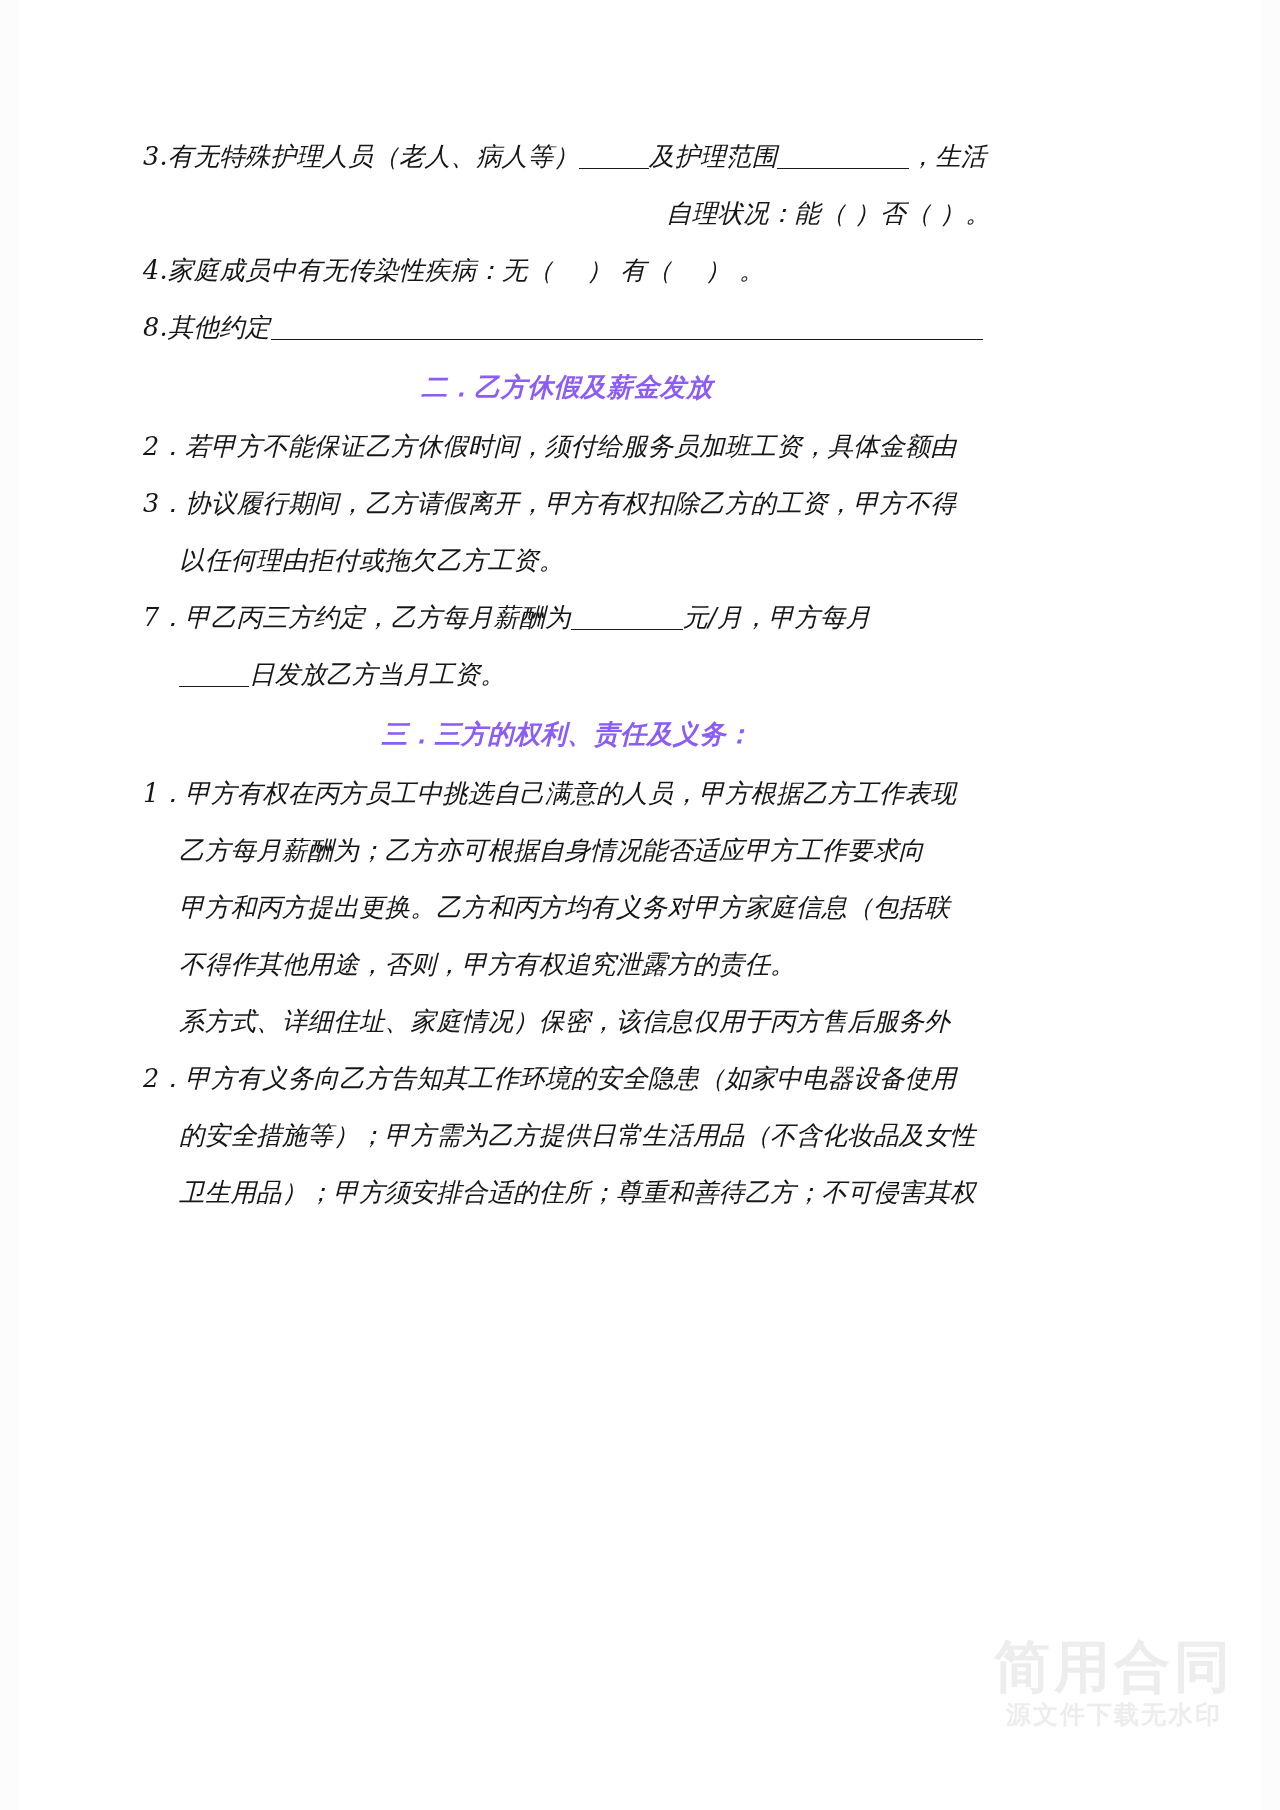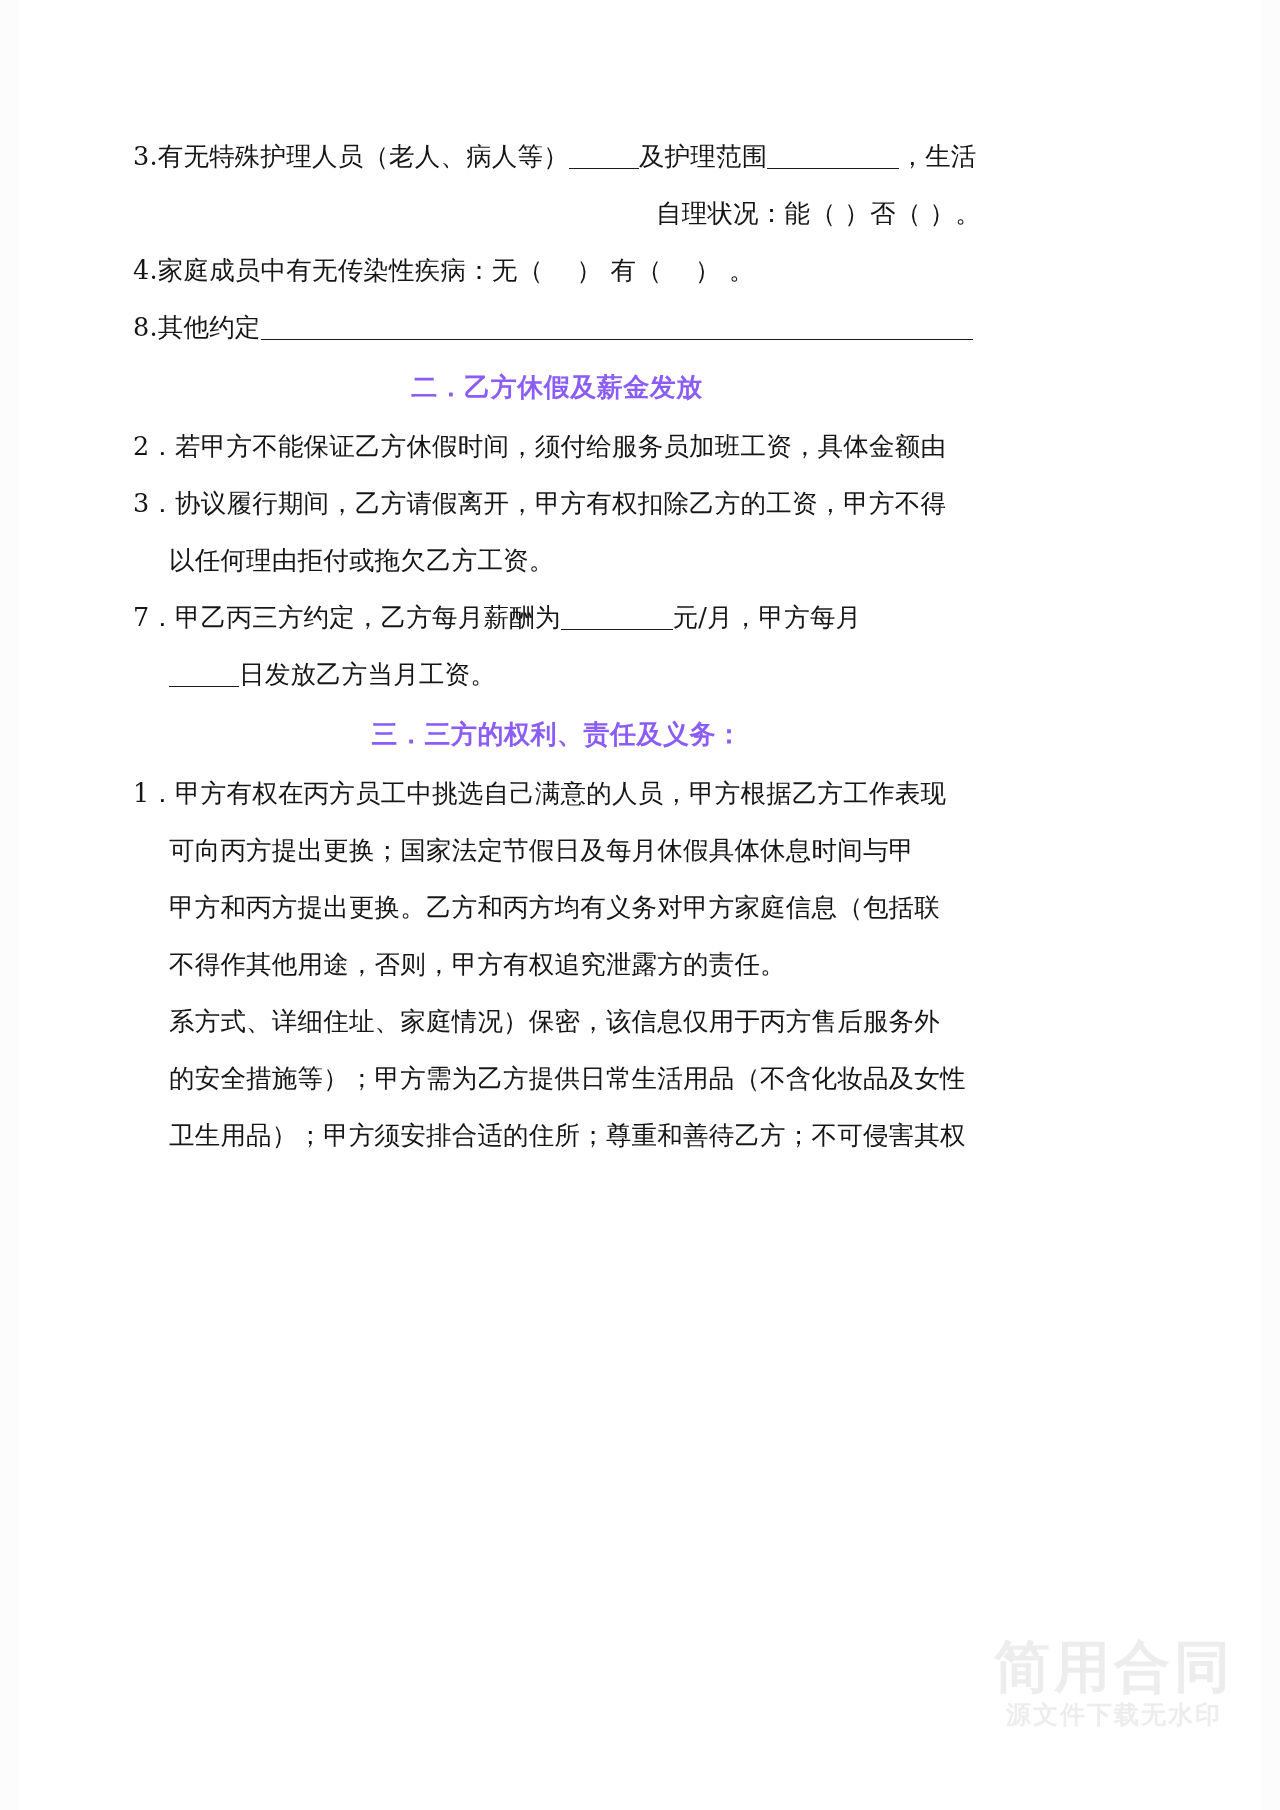--- a/index.html
+++ b/index.html
@@ -29,23 +29,24 @@
     content: "";
     position: absolute;
     inset: 0;
     background:
       linear-gradient(to right, rgba(0,0,0,0.012) 0 18px, rgba(0,0,0,0) 18px 1262px, rgba(0,0,0,0.012) 1262px 1280px);
     pointer-events: none;
   }
 
   #content {
     position: absolute;
-    left: 133px;
+    left: 143px;
     top: 128px;
     width: 848px;
+    font-style: italic;
   }
 
   .line {
     font-size: 25.5px;
     line-height: 57px;
     white-space: pre;
     letter-spacing: 0.2px;
     color: #161616;
   }
 
@@ -137,26 +138,27 @@
         <div class="line body"><span>3．协议履行期间，乙方请假离开，甲方有权扣除乙方的工资，甲方不得</span></div>
         <div class="line body indent-2"><span>以任何理由拒付或拖欠乙方工资。</span></div>
       </div>
       <div>
         <div class="line body"><span>7．甲乙丙三方约定，乙方每月薪酬为</span><span class="blank w-md"></span><span>元/月，甲方每月</span></div>
         <div class="line body indent-2"><span class="blank w-sm"></span><span>日发放乙方当月工资。</span></div>
       </div>
       <div class="heading">三．三方的权利、责任及义务：</div>
       <div>
         <div class="line body"><span>1．甲方有权在丙方员工中挑选自己满意的人员，甲方根据乙方工作表现</span></div>
-        <div class="line body indent-2"><span>可向丙方提出更换；国家法定节假日及每月休假具体休息时间与甲</span></div>
+        <div class="line body indent-2"><span>乙方每月薪酬为；乙方亦可根据自身情况能否适应甲方工作要求向</span></div>
         <div class="line body indent-2"><span>甲方和丙方提出更换。乙方和丙方均有义务对甲方家庭信息（包括联</span></div>
         <div class="line body indent-2"><span>不得作其他用途，否则，甲方有权追究泄露方的责任。</span></div>
         <div class="line body indent-2"><span>系方式、详细住址、家庭情况）保密，该信息仅用于丙方售后服务外</span></div>
       </div>
       <div>
+        <div class="line body"><span>2．甲方有义务向乙方告知其工作环境的安全隐患（如家中电器设备使用</span></div>
         <div class="line body indent-2"><span>的安全措施等）；甲方需为乙方提供日常生活用品（不含化妆品及女性</span></div>
         <div class="line body indent-2"><span>卫生用品）；甲方须安排合适的住所；尊重和善待乙方；不可侵害其权</span></div>
       </div>
     </div>
 
   <div id="watermark">
     <div class="wm-main">简用合同</div>
     <div class="wm-sub">源文件下载无水印</div>
   </div>
 

